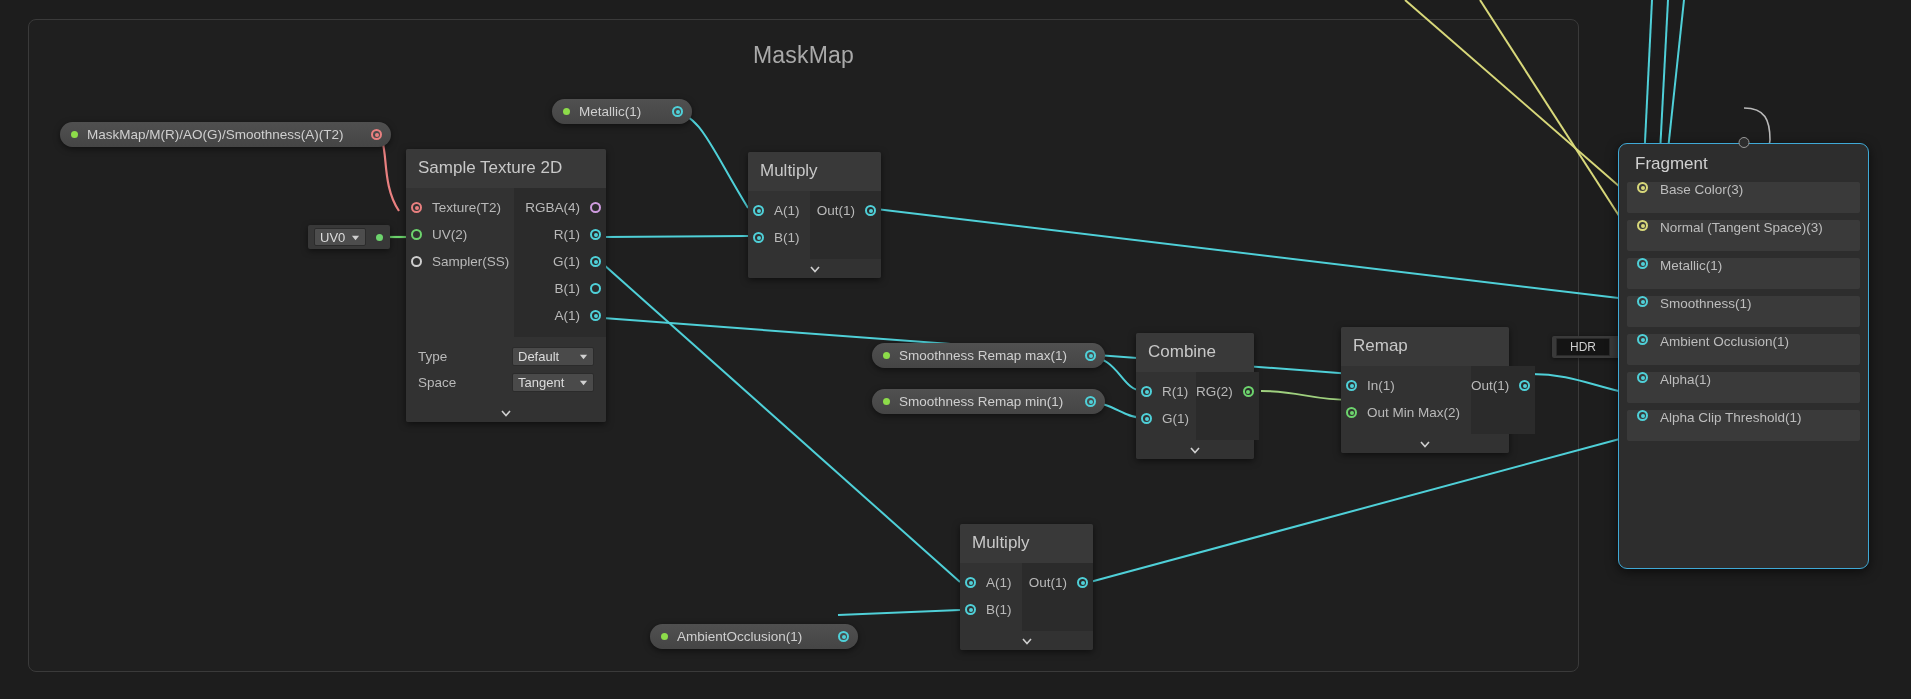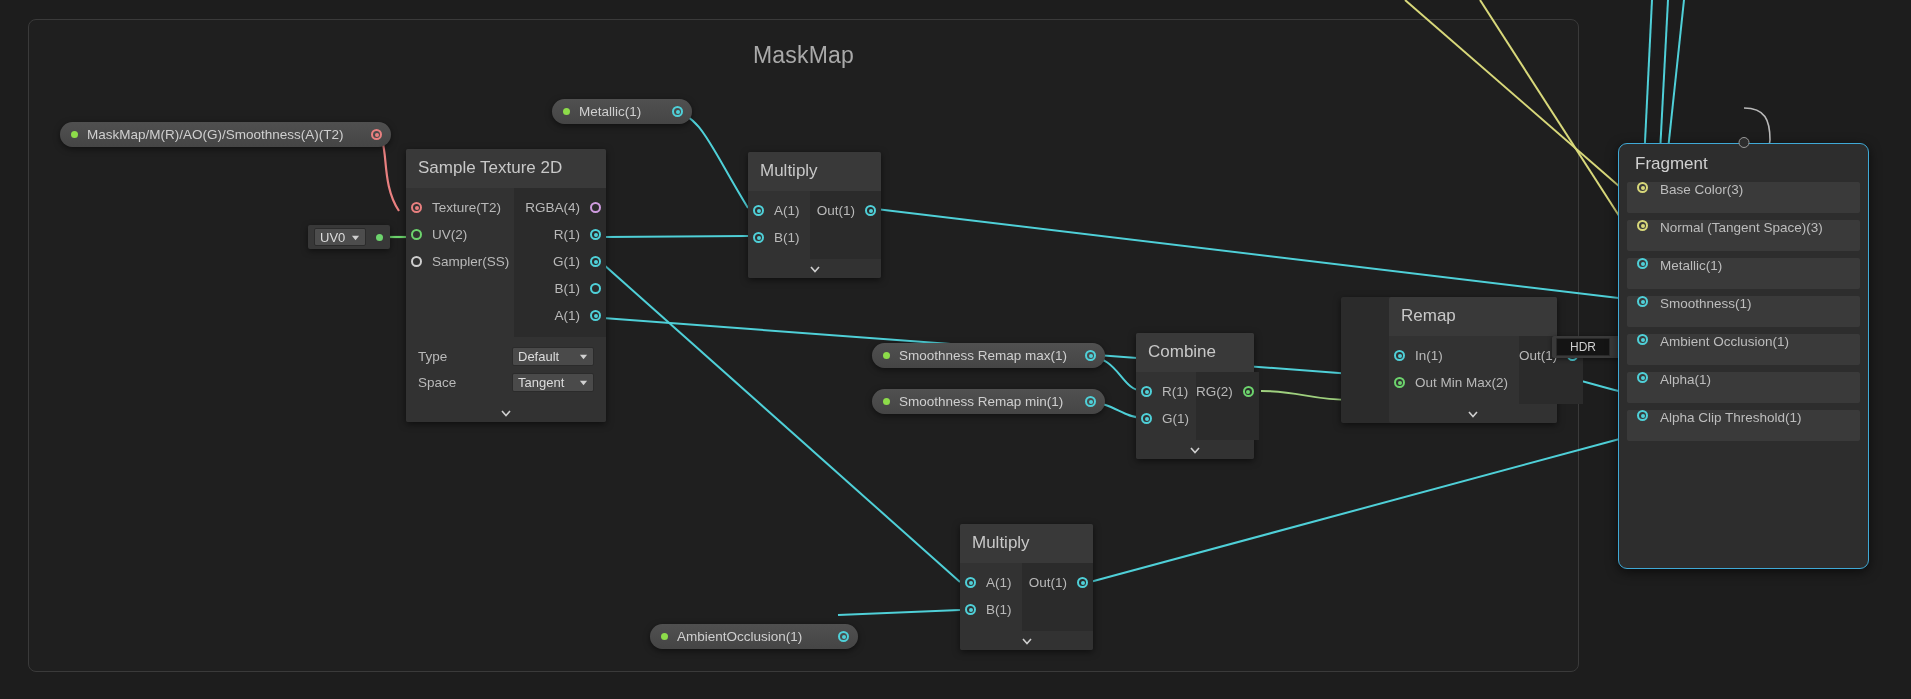--- a/index.html
+++ b/index.html
@@ -327,21 +327,21 @@
         </div>
       </div>
     </div>
     <div class="node-footer">
       <svg class="chev" viewBox="0 0 12 12">
         <polyline points="2,4 6,8.5 10,4" stroke="#cfcfcf" stroke-width="1.6" fill="none"></polyline>
       </svg>
     </div>
   </div>
 
-  <div class="node" style="left:1341px;top:297px;width:168px;padding-left:48px;">
+  <div class="node" style="left:1341px;top:327px;width:168px;">
     <div class="node-title">Remap</div>
     <div class="ports">
       <div class="ports-in" style="min-width:130px;">
         <div class="port in">
           <span class="slot filled"></span>
           <span>In(1)</span>
         </div>
         <div class="port in">
           <span class="slot vec2g filled"></span>
           <span>Out Min Max(2)</span>

